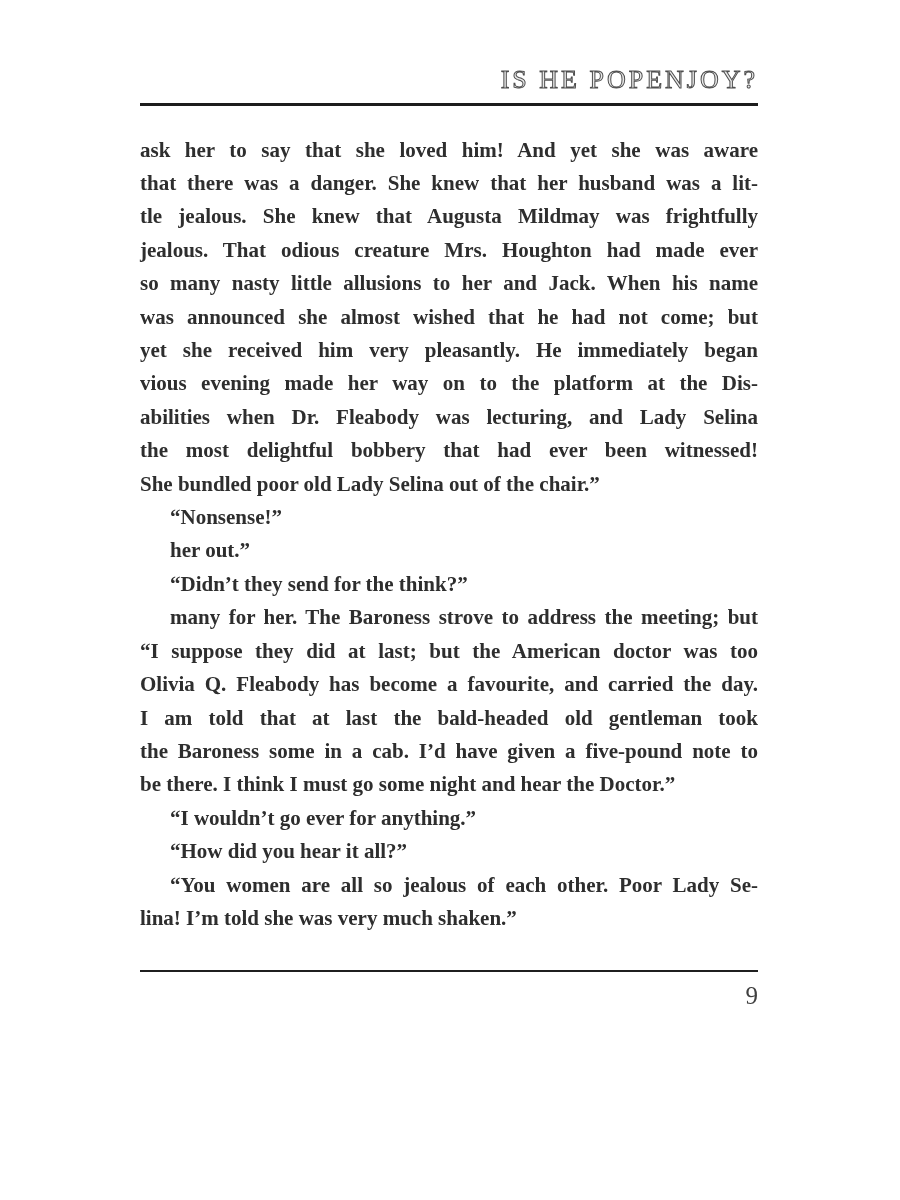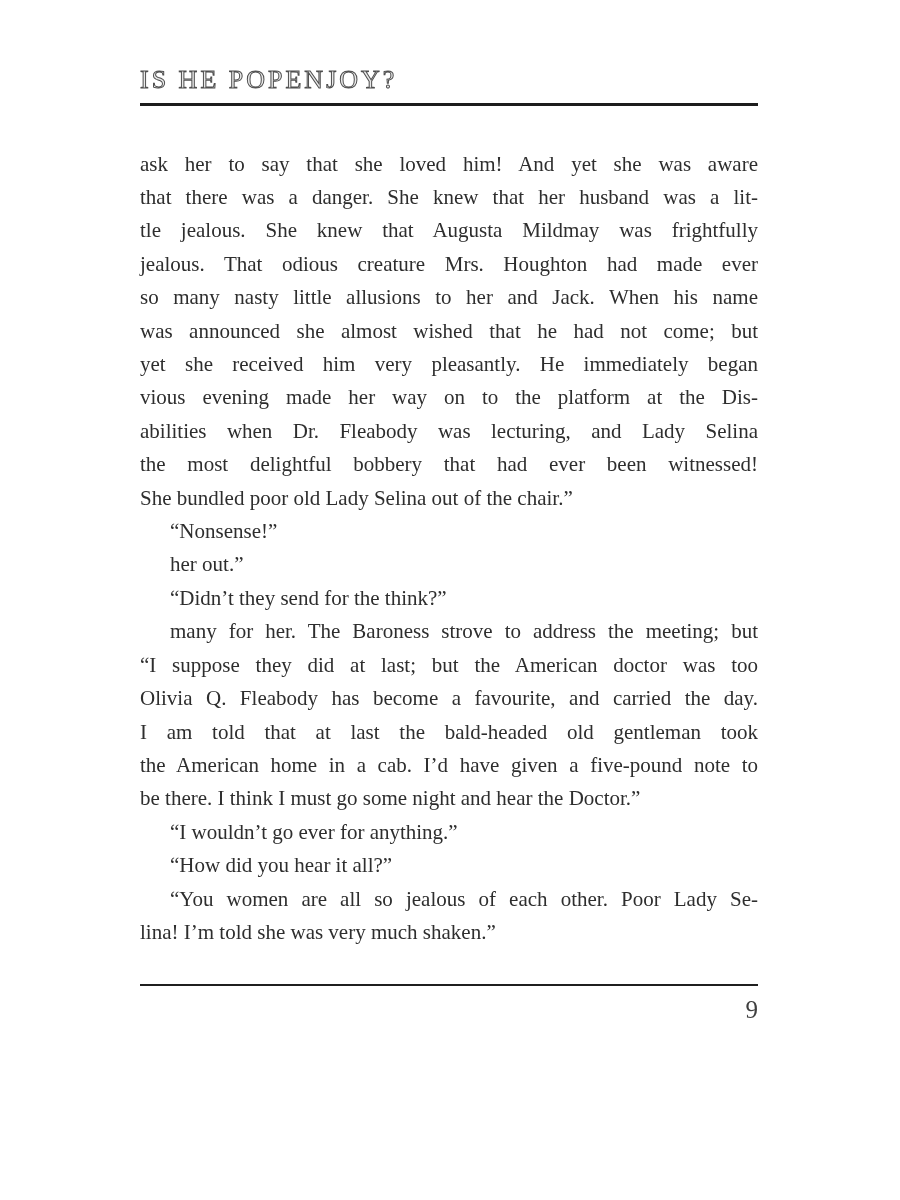--- a/index.html
+++ b/index.html
@@ -16,21 +16,21 @@
     color: #2e2e2e;
     overflow: hidden;
   }
   .content {
     margin-left: 140px;
     width: 618px;
   }
   
   .running-header {
     padding-top: 66px;
-    text-align: left;
+    text-align: right;
   }
   .header-title {
     display: inline-block;
     font-size: 26px;
     line-height: 1.1;
     letter-spacing: 3px;
     color: #555555;
     white-space: nowrap;
   }
   @supports (-webkit-text-stroke: 1px #000) {
@@ -40,23 +40,24 @@
     }
   }
   .header-rule {
     margin: 8px 0 0 0;
     border: none;
     border-top: 3px solid #1d1d1d;
     height: 0;
   }
   
   .body-text {
-    margin-top: 42px;
+    margin-top: 28px;
     font-size: 21px;
     line-height: 33.4px;
+    font-weight: bold;
   }
   .para {
     margin: 0;
     padding: 0;
   }
   .para.indent .line:first-child {
     text-indent: 30px;
   }
   .line {
     display: block;
@@ -113,21 +114,21 @@
           <span class="line last">her out.”</span>
         </p>
         <p class="para indent">
           <span class="line last">“Didn’t they send for the think?”</span>
         </p>
         <p class="para indent">
           <span class="line">many for her. The Baroness strove to address the meeting; but</span>
           <span class="line">“I suppose they did at last; but the American doctor was too</span>
           <span class="line">Olivia Q. Fleabody has become a favourite, and carried the day.</span>
           <span class="line">I am told that at last the bald-headed old gentleman took</span>
-          <span class="line">the American home in a cab. I’d have given a five-pound note to</span>
+          <span class="line">the Baroness some in a cab. I’d have given a five-pound note to</span>
           <span class="line last">be there. I think I must go some night and hear the Doctor.”</span>
         </p>
         <p class="para indent">
           <span class="line last">“I wouldn’t go ever for anything.”</span>
         </p>
         <p class="para indent">
           <span class="line last">“How did you hear it all?”</span>
         </p>
         <p class="para indent">
           <span class="line">“You women are all so jealous of each other. Poor Lady Se-</span>

